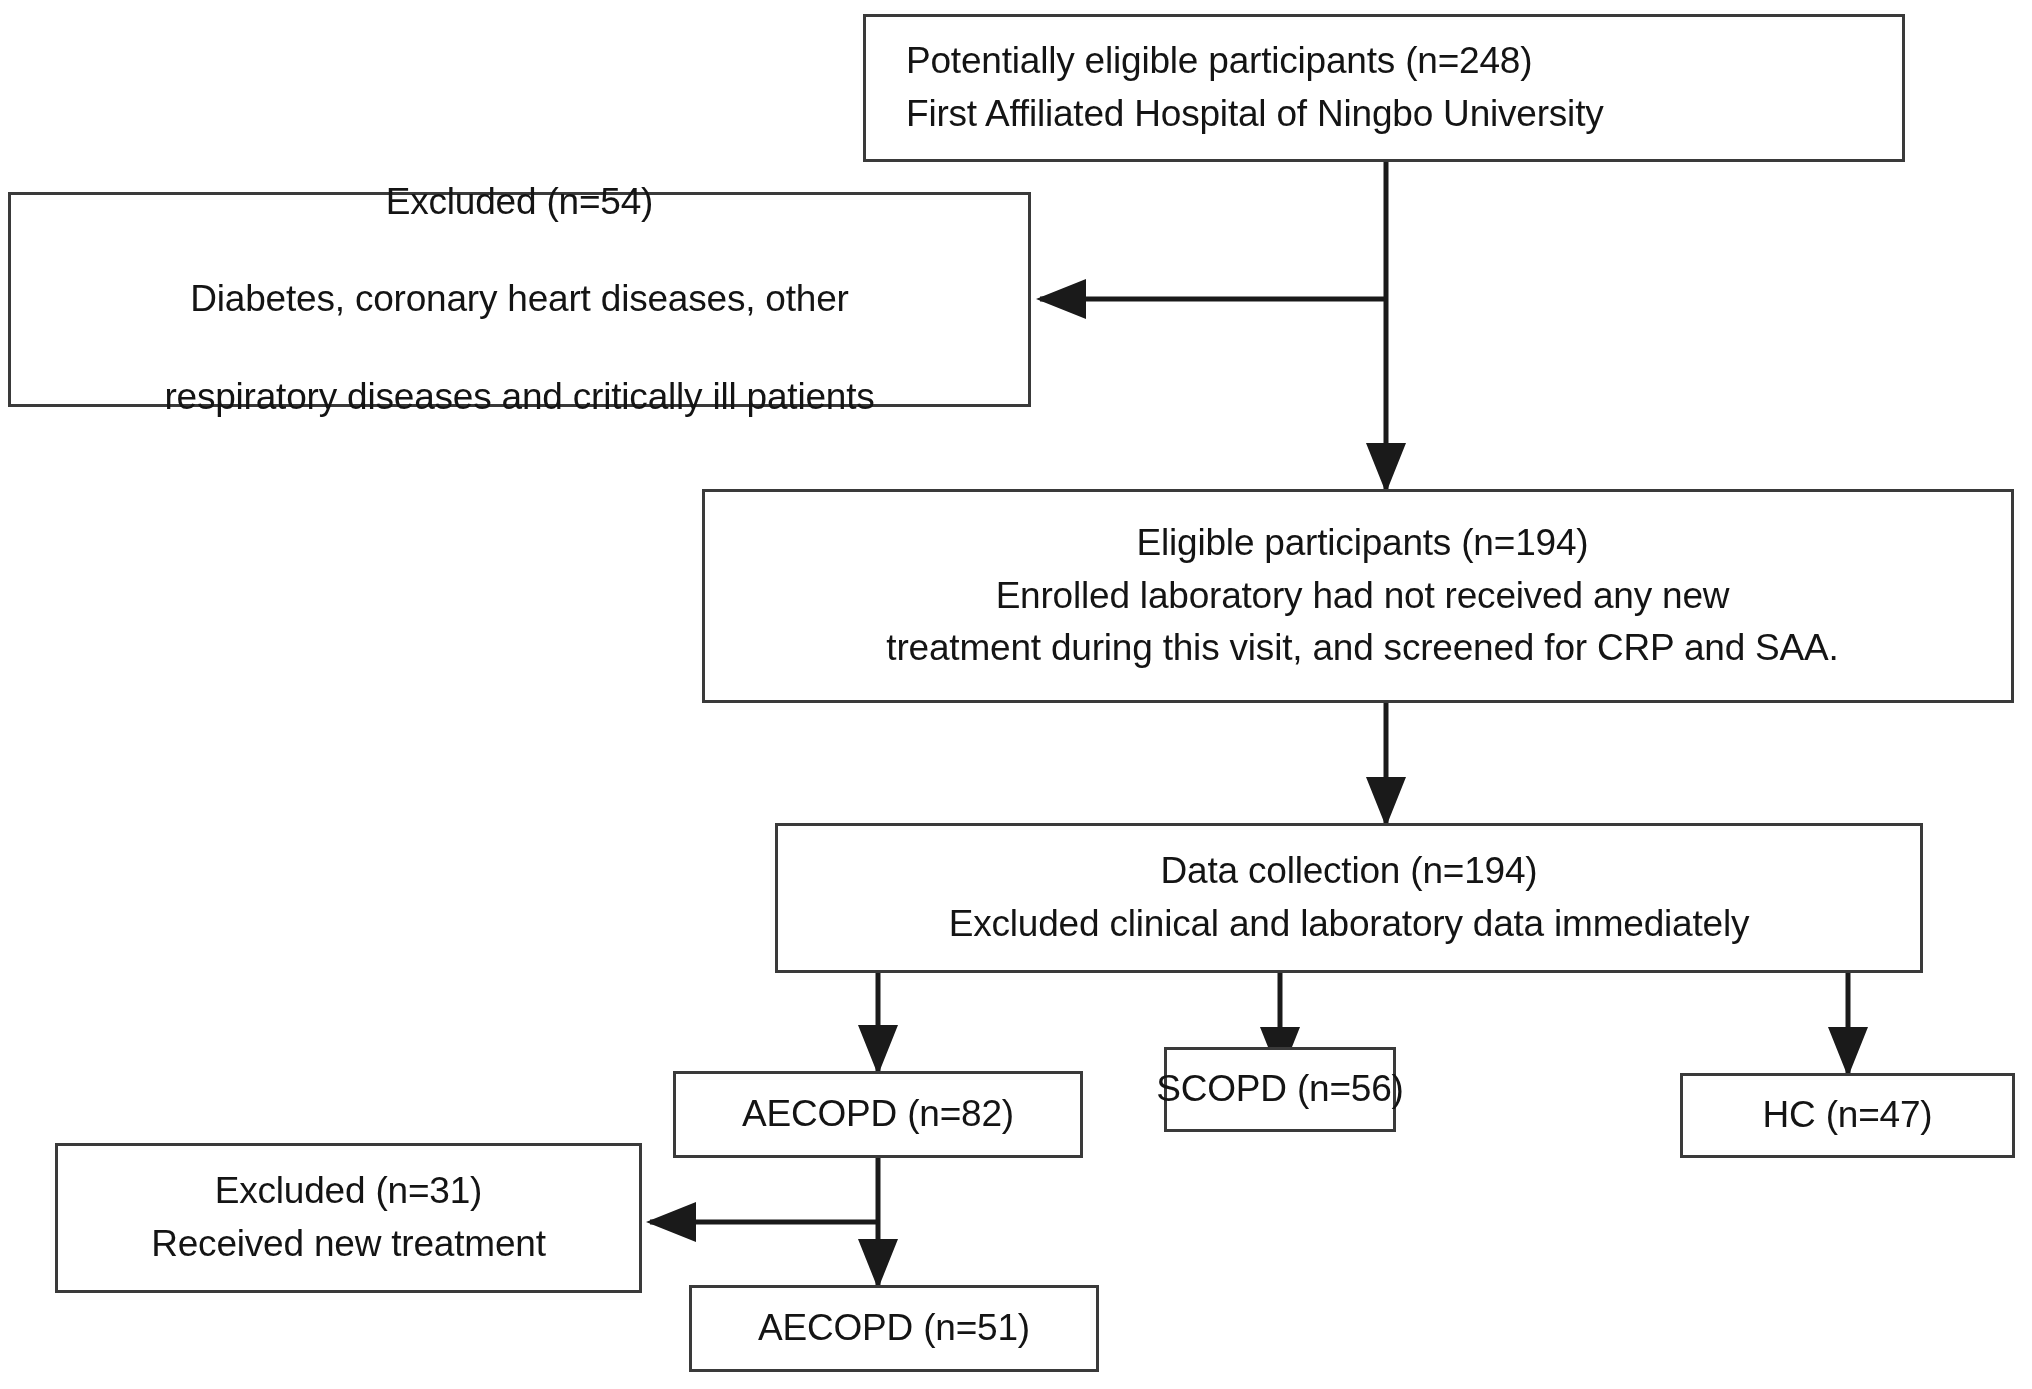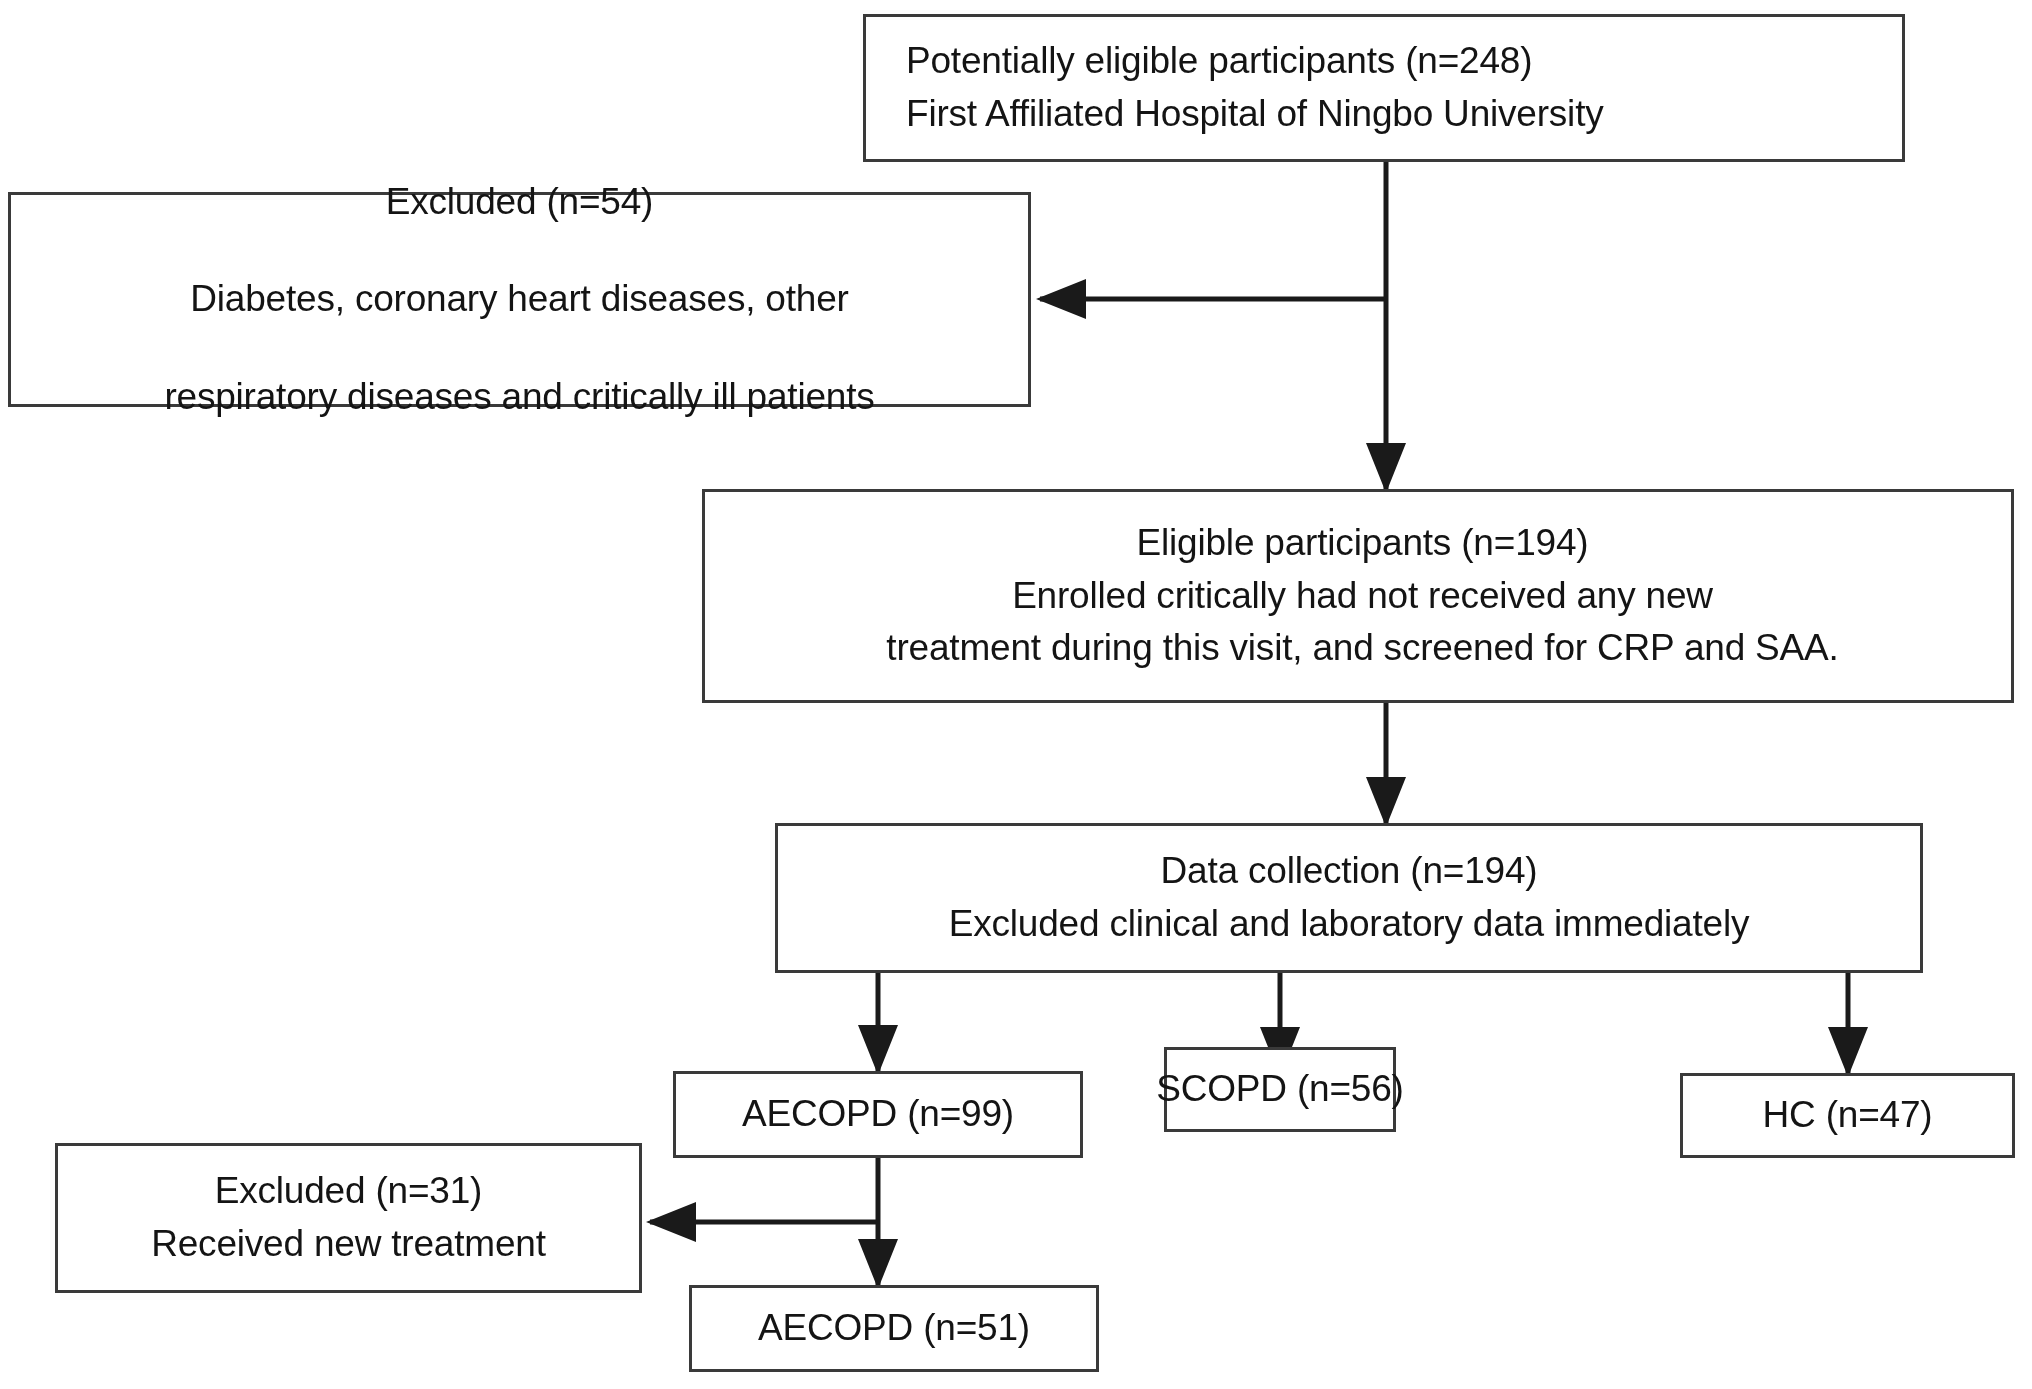--- a/index.html
+++ b/index.html
@@ -86,31 +86,31 @@
   </div>
 
   <div class="node-box" style="left:8px; top:192px; width:1023px; height:215px;gap:45px;">
     <span class="node-line">Excluded (n=54)</span>
     <span class="node-line">Diabetes, coronary heart diseases, other</span>
     <span class="node-line">respiratory diseases and critically ill patients</span>
   </div>
 
   <div class="node-box" style="left:702px; top:489px; width:1312px; height:214px;padding-left:9px;">
     <span class="node-line">Eligible participants (n=194)</span>
-    <span class="node-line">Enrolled critically had not received any new</span>
+    <span class="node-line">Enrolled laboratory had not received any new</span>
     <span class="node-line">treatment during this visit, and screened for CRP and SAA.</span>
   </div>
 
   <div class="node-box" style="left:775px; top:823px; width:1148px; height:150px;">
     <span class="node-line">Data collection (n=194)</span>
     <span class="node-line">Excluded clinical and laboratory data immediately</span>
   </div>
 
   <div class="node-box compact" style="left:673px; top:1071px; width:410px; height:87px;">
-    <span class="node-line">AECOPD (n=99)</span>
+    <span class="node-line">AECOPD (n=82)</span>
   </div>
 
   <div class="node-box compact" style="left:1164px; top:1047px; width:232px; height:85px;">
     <span class="node-line">SCOPD (n=56)</span>
   </div>
 
   <div class="node-box compact" style="left:1680px; top:1073px; width:335px; height:85px;">
     <span class="node-line">HC (n=47)</span>
   </div>
 

